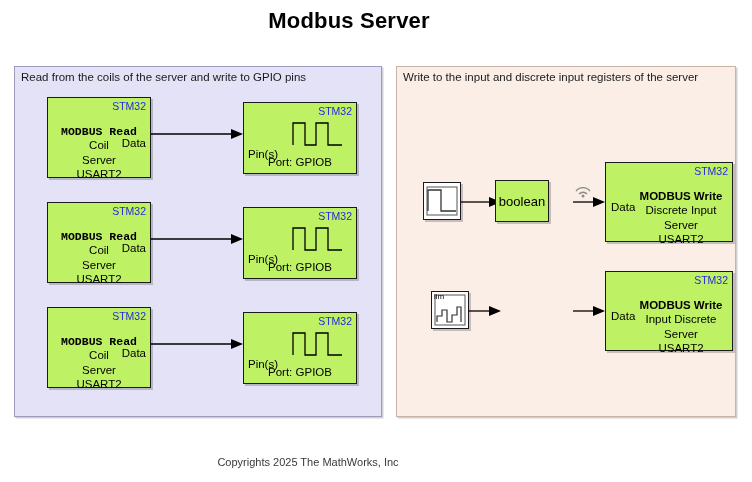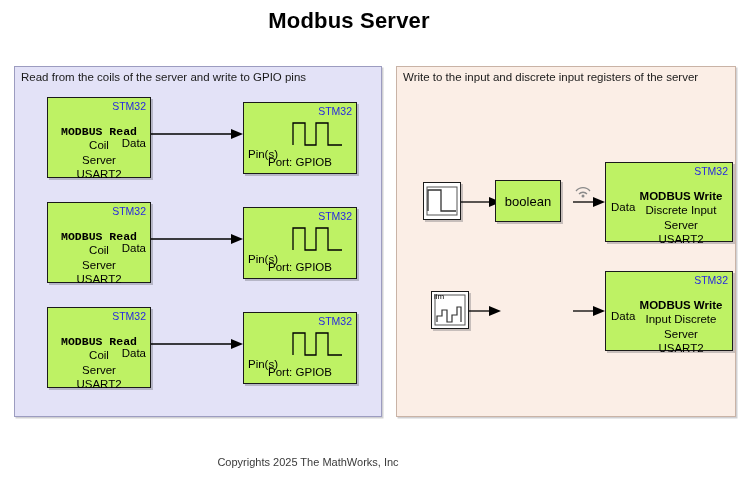--- a/index.html
+++ b/index.html
@@ -143,21 +143,21 @@
   
   .modbus-write { width: 128px; height: 80px; }
   .modbus-write .blk-title { top: 27px; left: 24px; right: 0; }
   .modbus-write .sub-kind  { top: 41px; left: 24px; right: 0; }
   .modbus-write .sub-srv   { top: 56px; left: 24px; right: 0; }
   .modbus-write .sub-usart { top: 70px; left: 24px; right: 0; }
   .modbus-write .port-data { top: 38px; left: 5px; }
 
   
   .conv-blk {
-    width: 66px;
+    width: 54px;
     height: 42px;
     display: flex;
     align-items: center;
     justify-content: center;
     font-size: 13px;
   }
 
   
   .src-blk {
     width: 38px;

